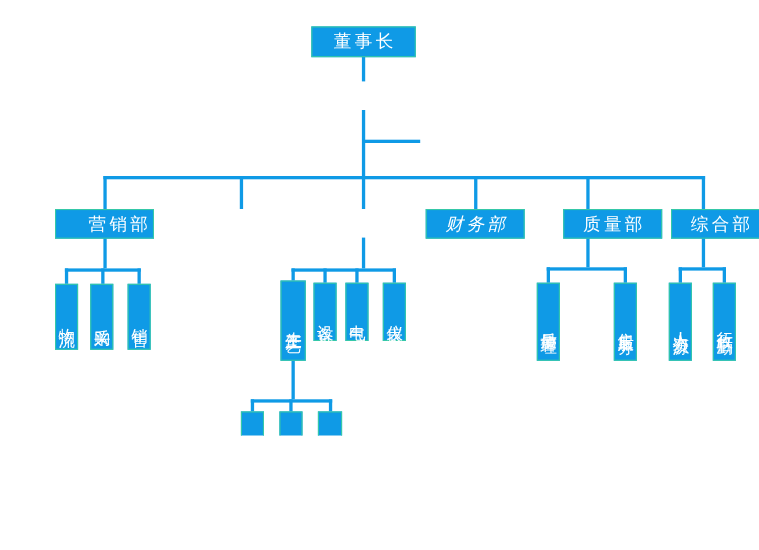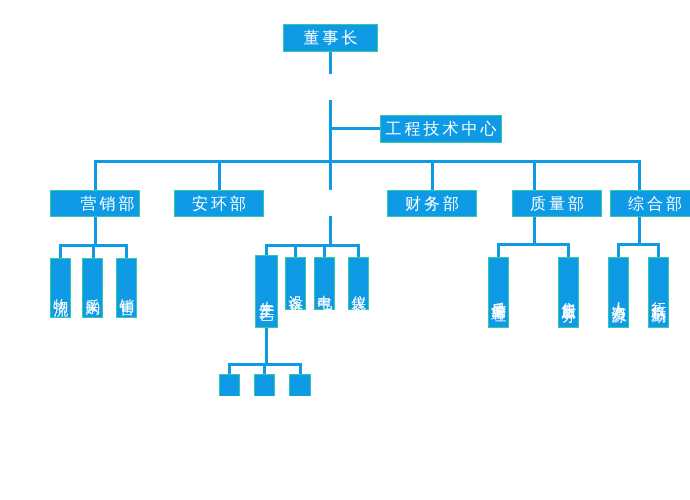--- a/index.html
+++ b/index.html
@@ -84,25 +84,23 @@
   <div class="line" style="left:497px;   top:243px; width:73px;  height:3px;"></div>
   <div class="line" style="left:497px;   top:243px; width:3px;   height:14px;"></div>
   <div class="line" style="left:567px;   top:243px; width:3px;   height:14px;"></div>
 
   <div class="line" style="left:637.5px; top:216px; width:3px;   height:27px;"></div>
   <div class="line" style="left:617px;   top:243px; width:43px;  height:3px;"></div>
   <div class="line" style="left:617px;   top:243px; width:3px;   height:14px;"></div>
   <div class="line" style="left:657px;   top:243px; width:3px;   height:14px;"></div>
 
   <div class="node hbox" style="left:283px; top:24px;  width:95px;  height:28px;">董事长</div>
-  <div class="node hbox" style="left:380px; top:115px; width:122px; height:28px;">工程技术中心</div>
 
   <div class="node hbox" style="left:50px;  top:190px; width:90px;  height:27px;padding-left:28px;">营销部</div>
-  <div class="node hbox" style="left:174px; top:190px; width:90px;  height:27px;">安环部</div>
-  <div class="node hbox" style="left:387px; top:190px; width:90px;  height:27px;">财务部</div>
+  <div class="node hbox" style="left:387px; top:190px; width:90px;  height:27px;font-style:italic;">财务部</div>
   <div class="node hbox" style="left:512px; top:190px; width:90px;  height:27px;">质量部</div>
   <div class="node hbox" style="left:610px; top:190px; width:90px;  height:27px;">综合部</div>
 
   <div class="node vbox" style="left:50px;  top:258px; width:21px; height:60px;">物流</div>
   <div class="node vbox" style="left:82px;  top:258px; width:21px; height:60px;">采购</div>
   <div class="node vbox" style="left:116px; top:258px; width:21px; height:60px;">销售</div>
 
   <div class="node vbox" style="left:255px; top:255px; width:23px; height:73px;">生产工艺</div>
   <div class="node vbox" style="left:285px; top:257px; width:21px; height:53px;">设备</div>
   <div class="node vbox" style="left:314px; top:257px; width:21px; height:53px;">电气</div>

